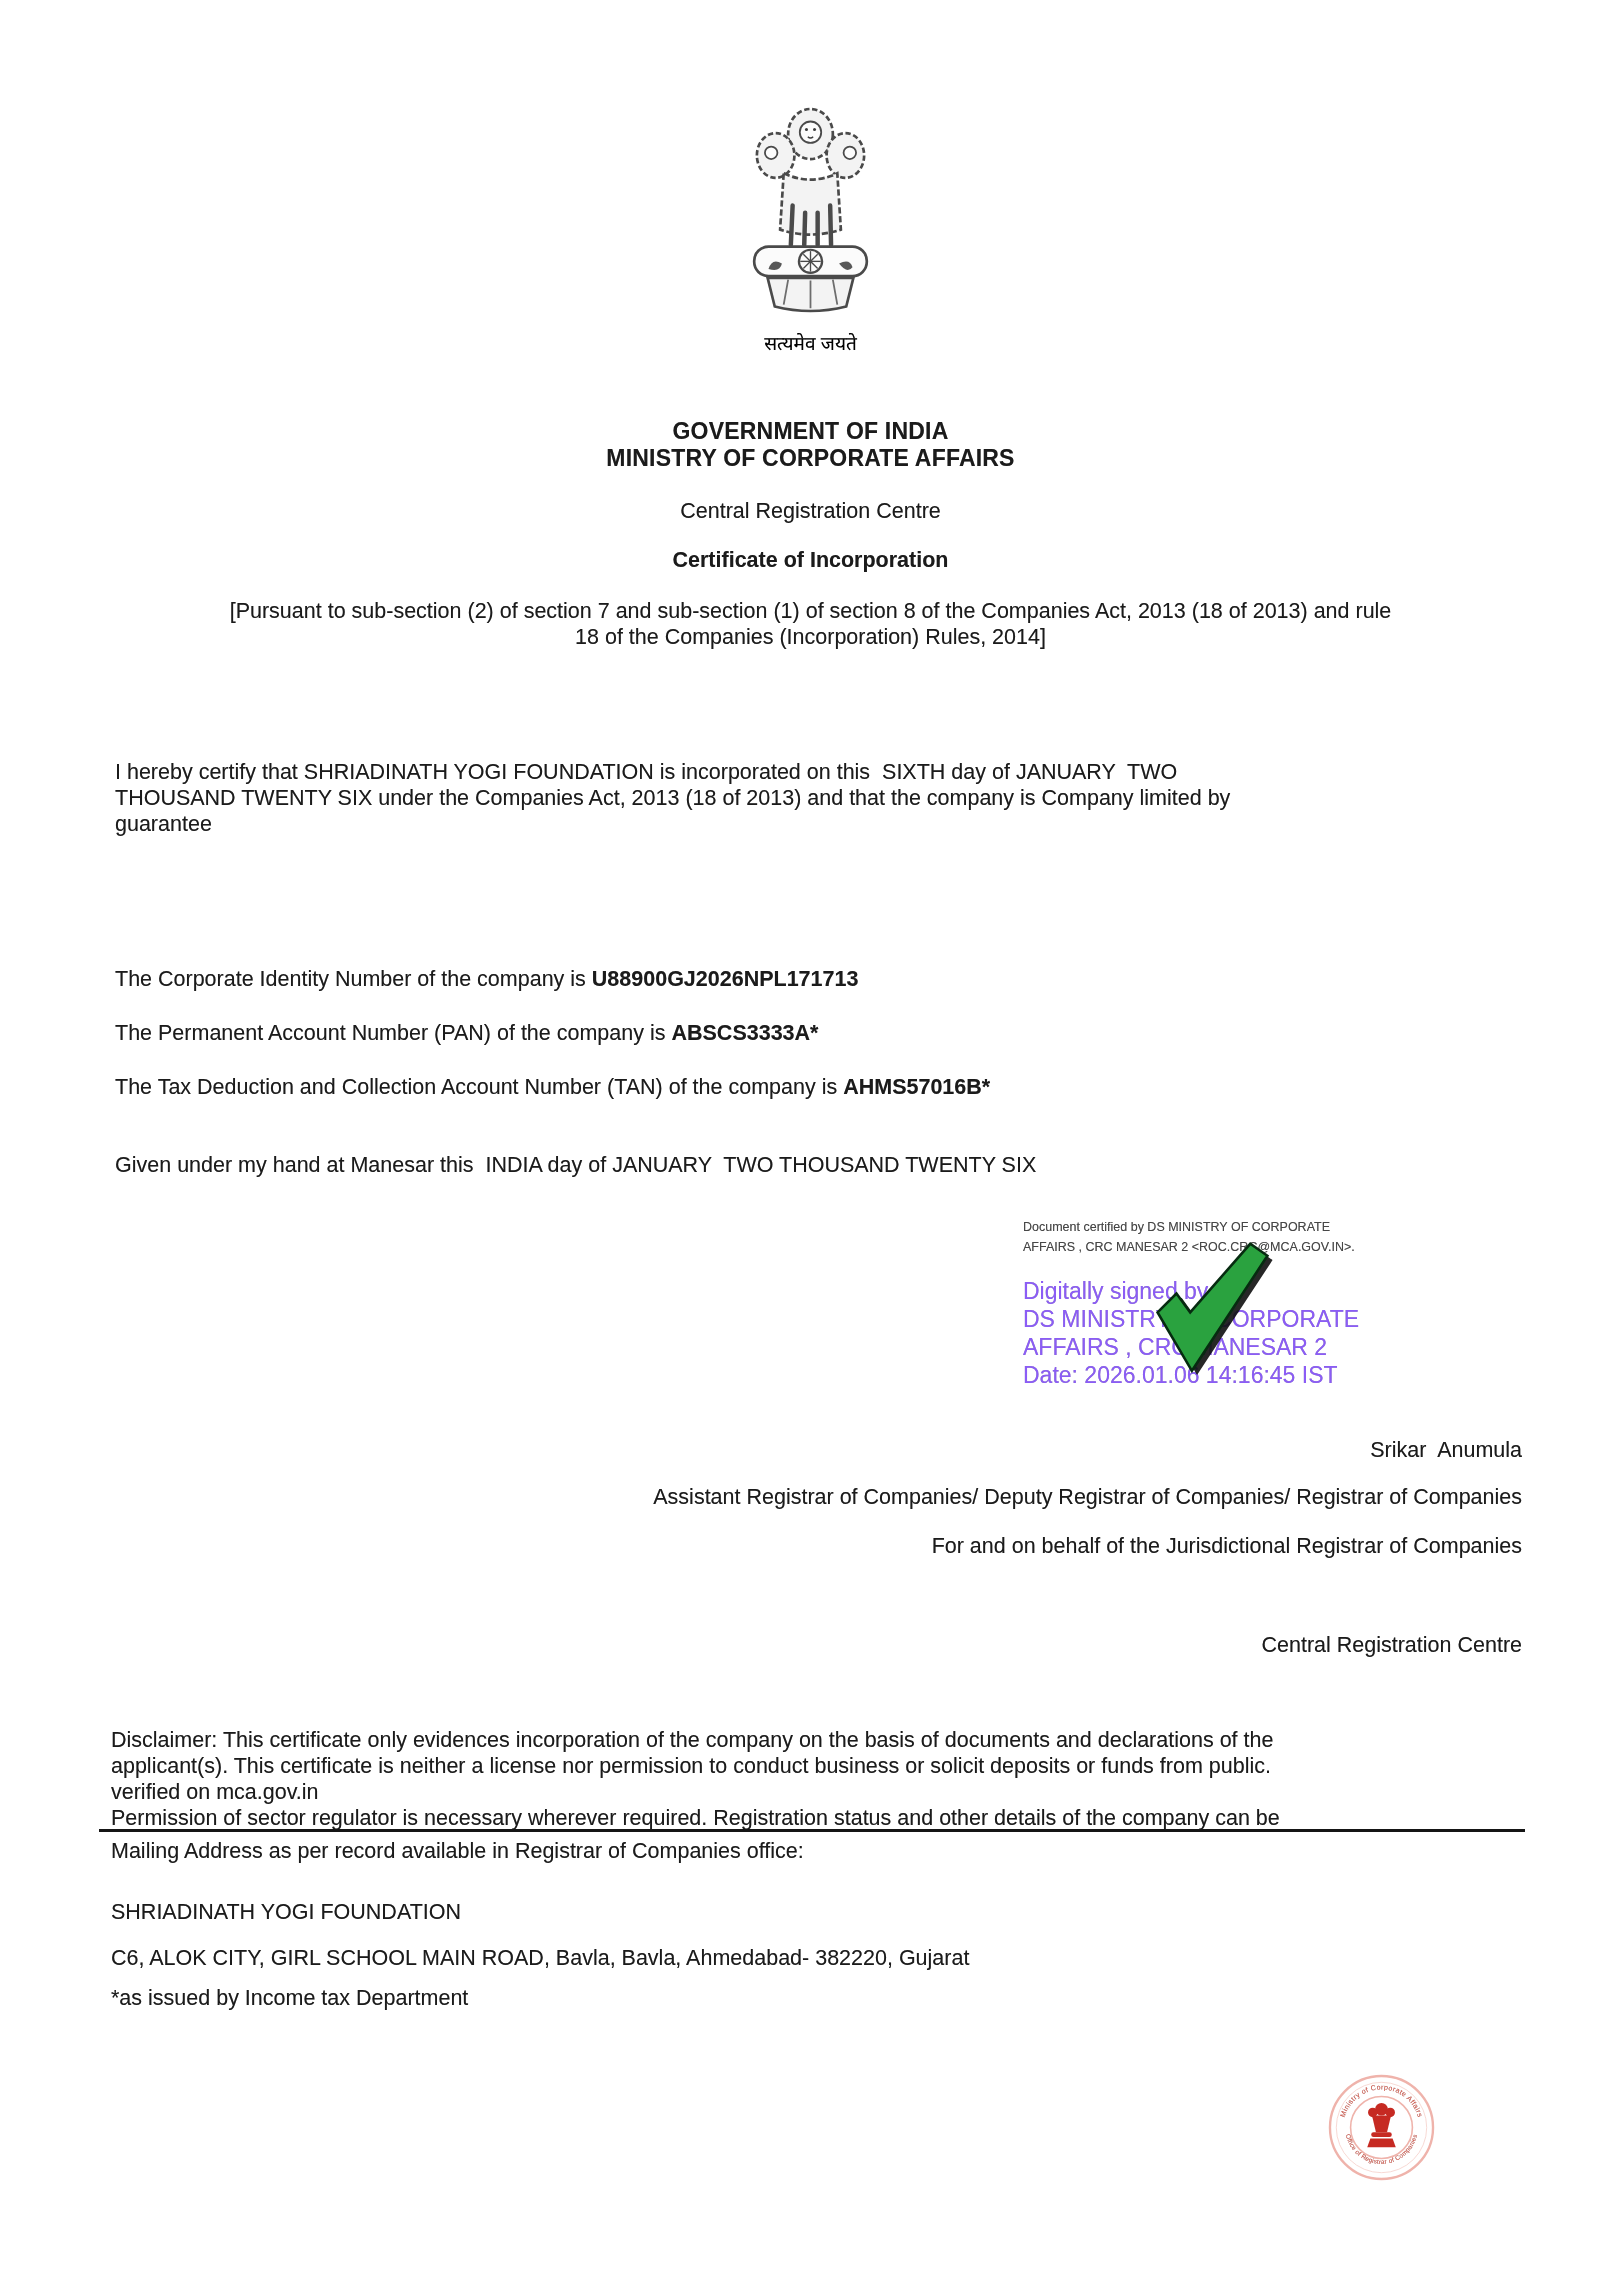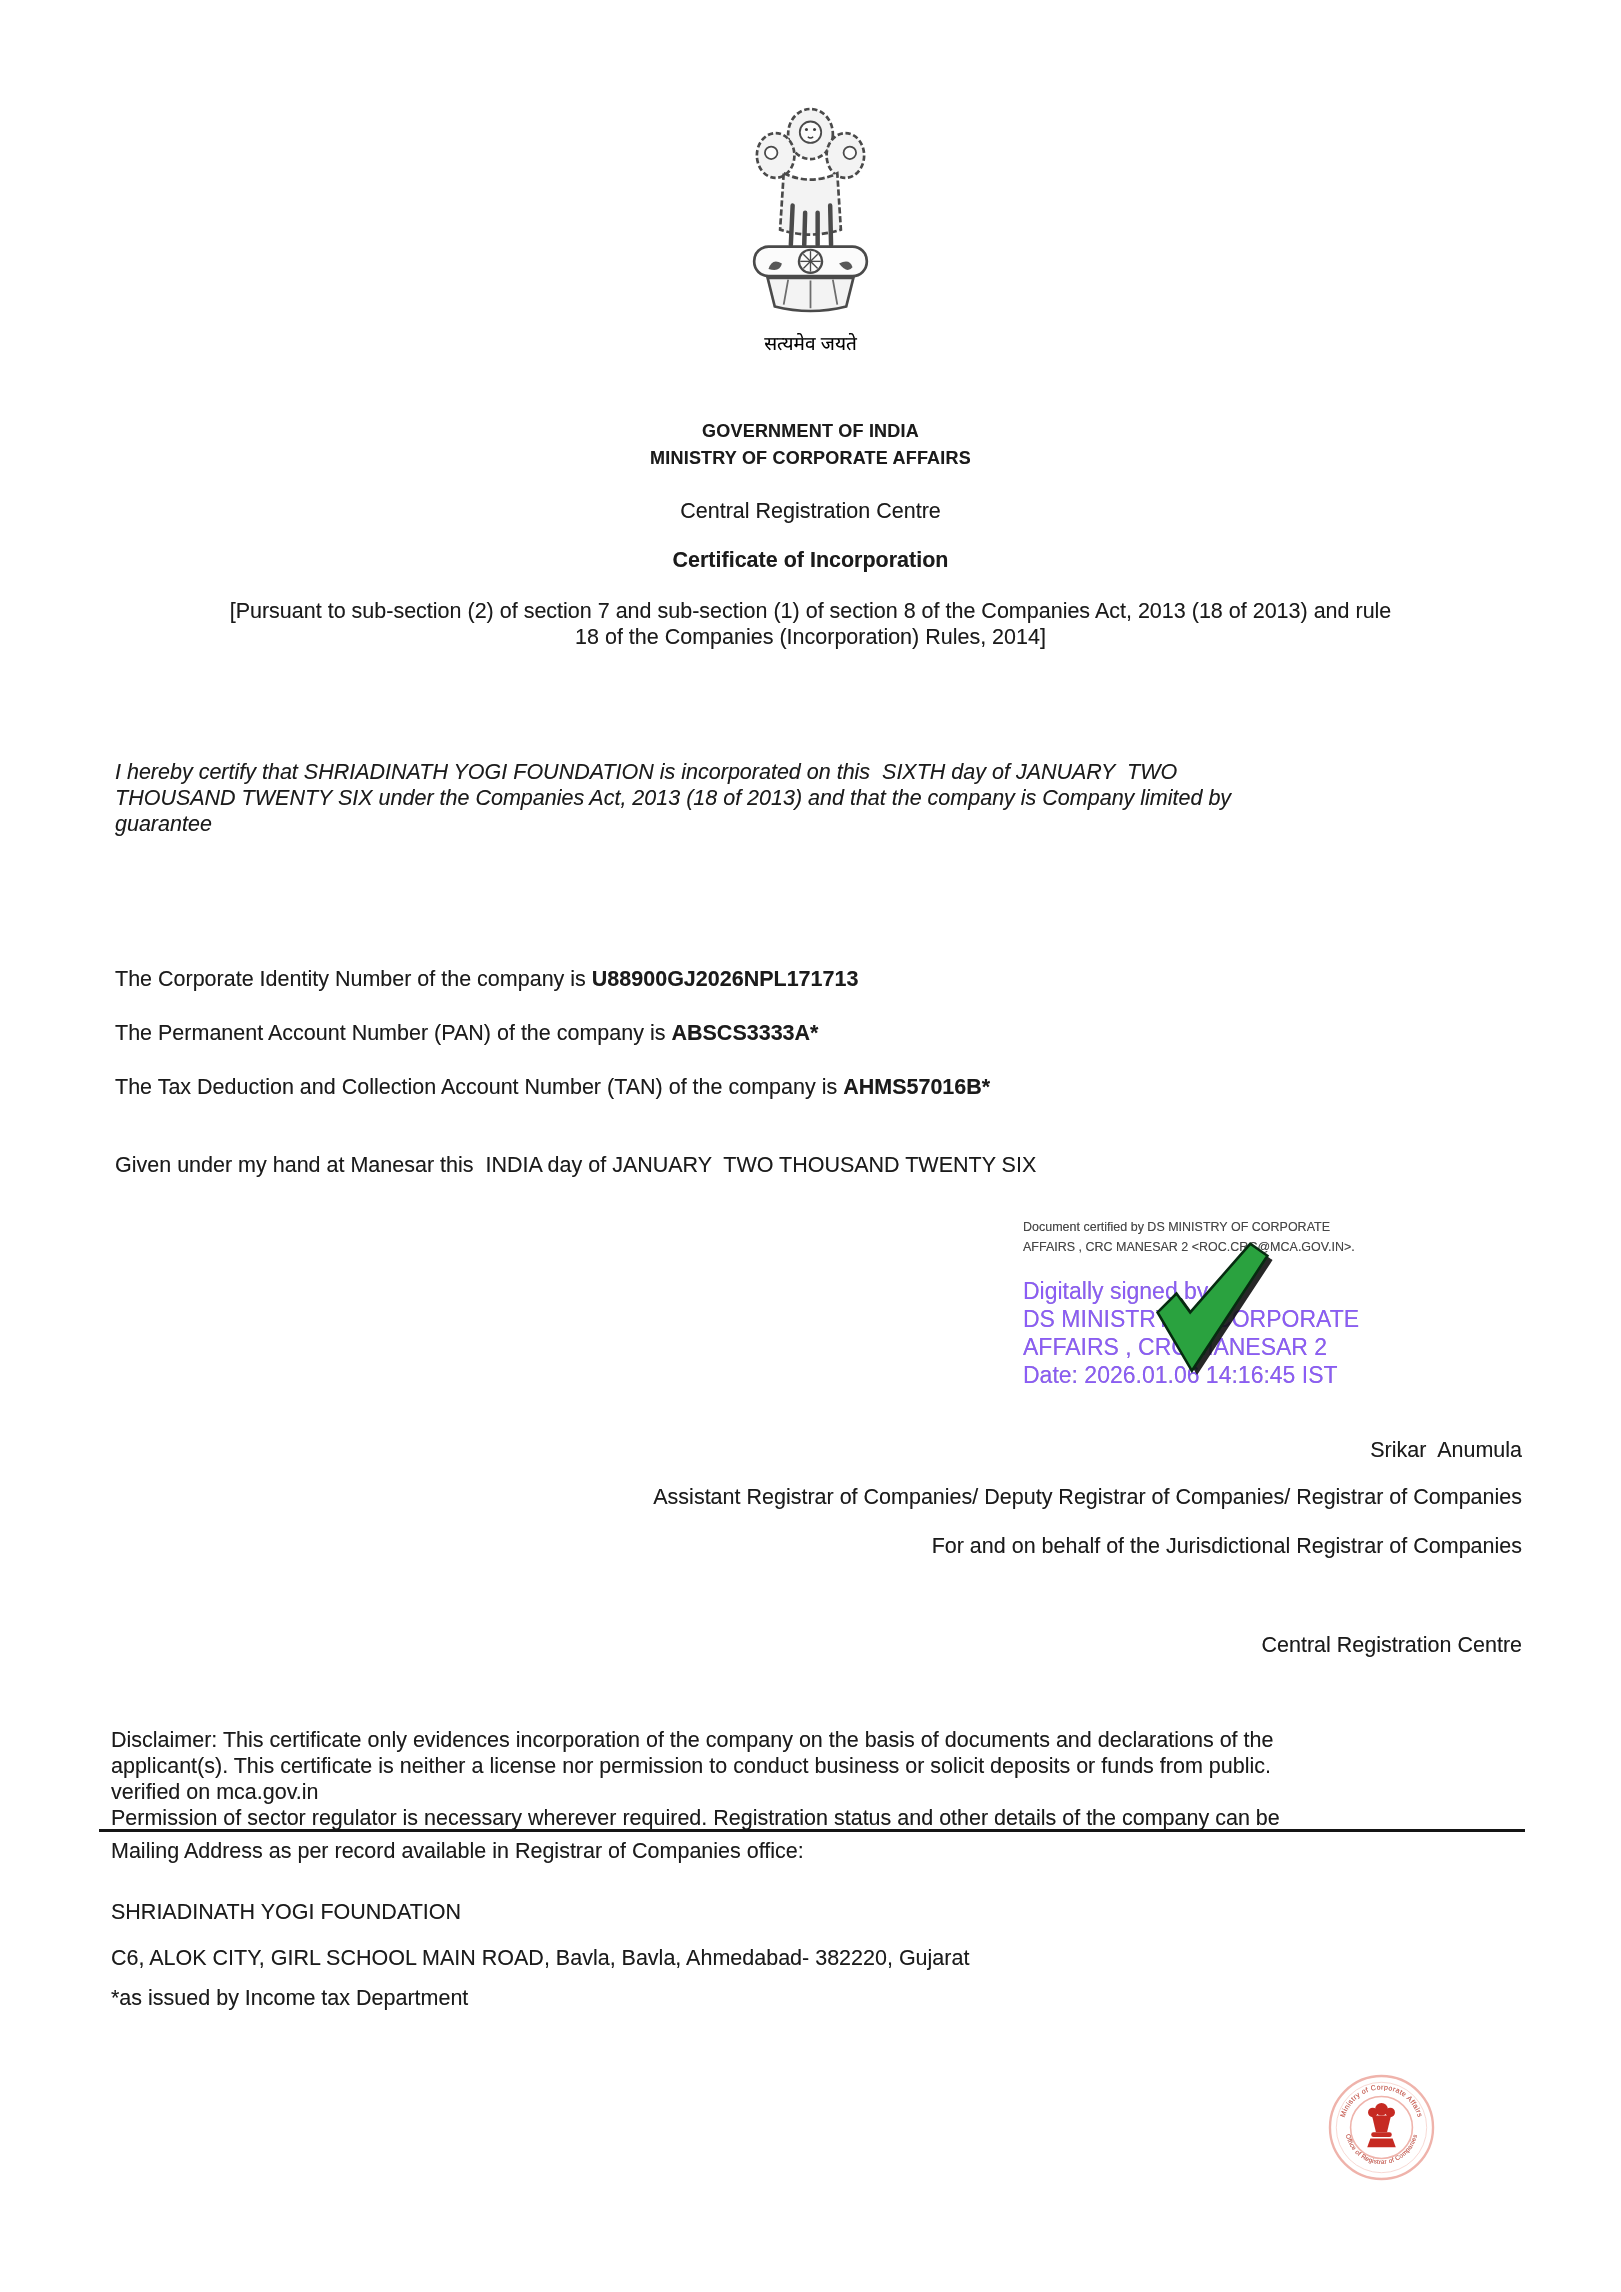--- a/index.html
+++ b/index.html
@@ -6,21 +6,21 @@
   .page{
     position:relative;width:1621px;height:2293px;background:#fff;
     font-family:"Liberation Sans","DejaVu Sans",sans-serif;color:#1b1b1b;
     overflow:hidden;text-shadow:0 0 0.4px rgba(0,0,0,.35);
   }
   .abs{position:absolute;}
   .ctr{left:0;width:1621px;text-align:center;}
   .pre{white-space:pre-wrap;}
   .bold{font-weight:bold;}
   .body-txt{font-size:21.5px;line-height:26px;}
-  .head-main{font-size:18px;font-weight:bold;line-height:28px;letter-spacing:0.2px;}
+  .head-main{font-size:23px;font-weight:bold;line-height:28px;letter-spacing:0.2px;}
   .head-sub{font-size:21.5px;}
   .right-line{left:112px;right:99px;text-align:right;font-size:21.5px;line-height:26px;}
   .note-small{font-size:12.5px;line-height:19.7px;color:#474747;}
   .digital{font-size:23px;line-height:28px;color:#8b5cf6;}
   .rule{left:99px;width:1426px;height:2.7px;background:#151515;}
 </style>
 </head>
 <body>
 
 <div class="page">
@@ -66,21 +66,21 @@
   <div class="abs ctr head-main" style="top:417px;">GOVERNMENT OF INDIA</div>
   <div class="abs ctr head-main" style="top:444px;">MINISTRY OF CORPORATE AFFAIRS</div>
   <div class="abs ctr head-sub" style="top:499px;">Central Registration Centre</div>
   <div class="abs ctr head-sub bold" style="top:548px;">Certificate of Incorporation</div>
 
   <div class="abs ctr body-txt" style="top:598px;">
     <div class="pre">[Pursuant to sub-section (2) of section 7 and sub-section (1) of section 8 of the Companies Act, 2013 (18 of 2013) and rule</div>
     <div class="pre">18 of the Companies (Incorporation) Rules, 2014]</div>
   </div>
 
-  <div class="abs body-txt" style="left:115px;top:759px;font-style:italic;">
+  <div class="abs body-txt" style="left:115px;top:759px;">
     <div class="pre">I hereby certify that SHRIADINATH YOGI FOUNDATION is incorporated on this  SIXTH day of JANUARY  TWO</div>
     <div class="pre">THOUSAND TWENTY SIX under the Companies Act, 2013 (18 of 2013) and that the company is Company limited by</div>
     <div class="pre">guarantee</div>
   </div>
 
   <div class="abs body-txt" style="left:115px;top:966px;">
     <span>The Corporate Identity Number of the company is </span><span class="bold">U88900GJ2026NPL171713</span>
   </div>
   <div class="abs body-txt" style="left:115px;top:1020px;">
     <span>The Permanent Account Number (PAN) of the company is </span><span class="bold">ABSCS3333A*</span>

